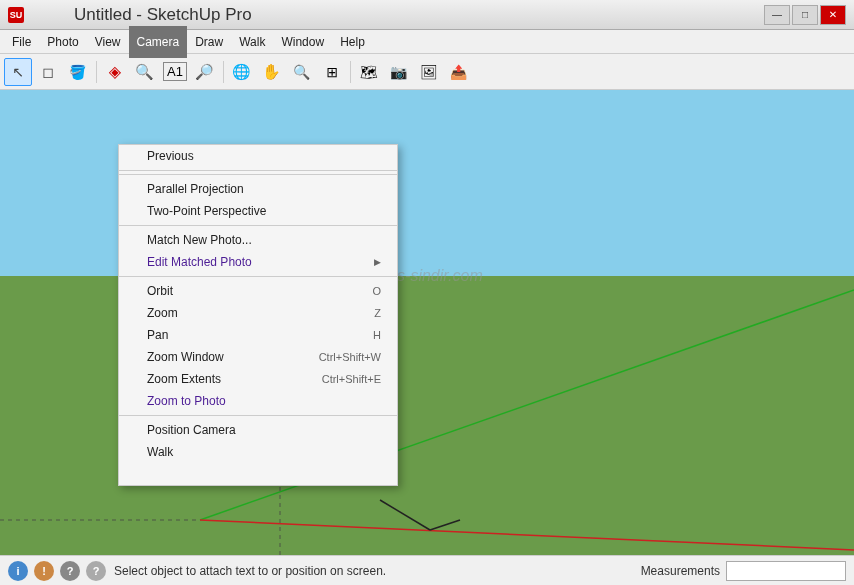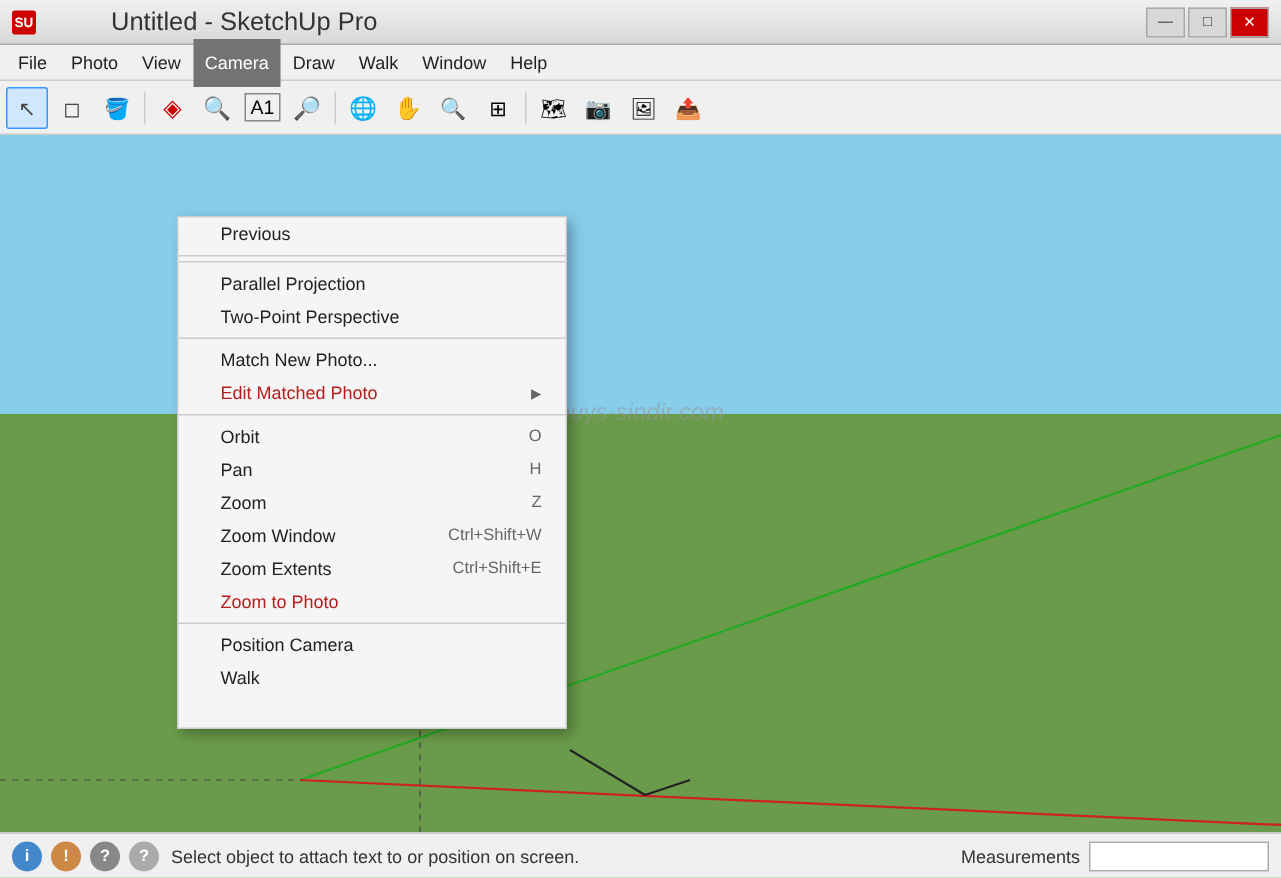--- a/index.html
+++ b/index.html
@@ -214,38 +214,38 @@
       background: white;
       font-size: 12px;
       padding: 0 4px;
     }
 
     
     .dropdown-menu {
       position: absolute;
       top: 54px;
       left: 118px;
-      width: 260px;
+      width: 280px;
       background: #f5f5f5;
       border: 1px solid #ccc;
       box-shadow: 3px 3px 8px rgba(0,0,0,0.3);
       z-index: 100;
     }
     .dropdown-item {
       padding: 4px 16px 4px 28px;
       cursor: pointer;
       font-size: 12px;
       color: #222;
       display: flex;
       align-items: center;
       justify-content: space-between;
       min-height: 22px;
     }
     .dropdown-item.disabled {
-      color: #b91c1c;
+      color: #4c1d95;
       cursor: default;
     }
     .dropdown-item.has-submenu::after {
       content: '▶';
       font-size: 9px;
       color: #666;
     }
     .dropdown-item.checked {
       padding-left: 10px;
     }
@@ -391,27 +391,27 @@
       <span>Edit Matched Photo</span>
     </div>
     <div class="dropdown-separator"></div>
 
     <div class="dropdown-item">
       <span>Orbit</span>
       <span class="shortcut">O</span>
     </div>
 
     <div class="dropdown-item">
+      <span>Zoom</span>
+      <span class="shortcut">Z</span>
+    </div>
+
+    <div class="dropdown-item">
       <span>Pan</span>
       <span class="shortcut">H</span>
-    </div>
-
-    <div class="dropdown-item">
-      <span>Zoom</span>
-      <span class="shortcut">Z</span>
     </div>
 
 
     <div class="dropdown-item">
       <span>Zoom Window</span>
       <span class="shortcut">Ctrl+Shift+W</span>
     </div>
 
     <div class="dropdown-item">
       <span>Zoom Extents</span>

